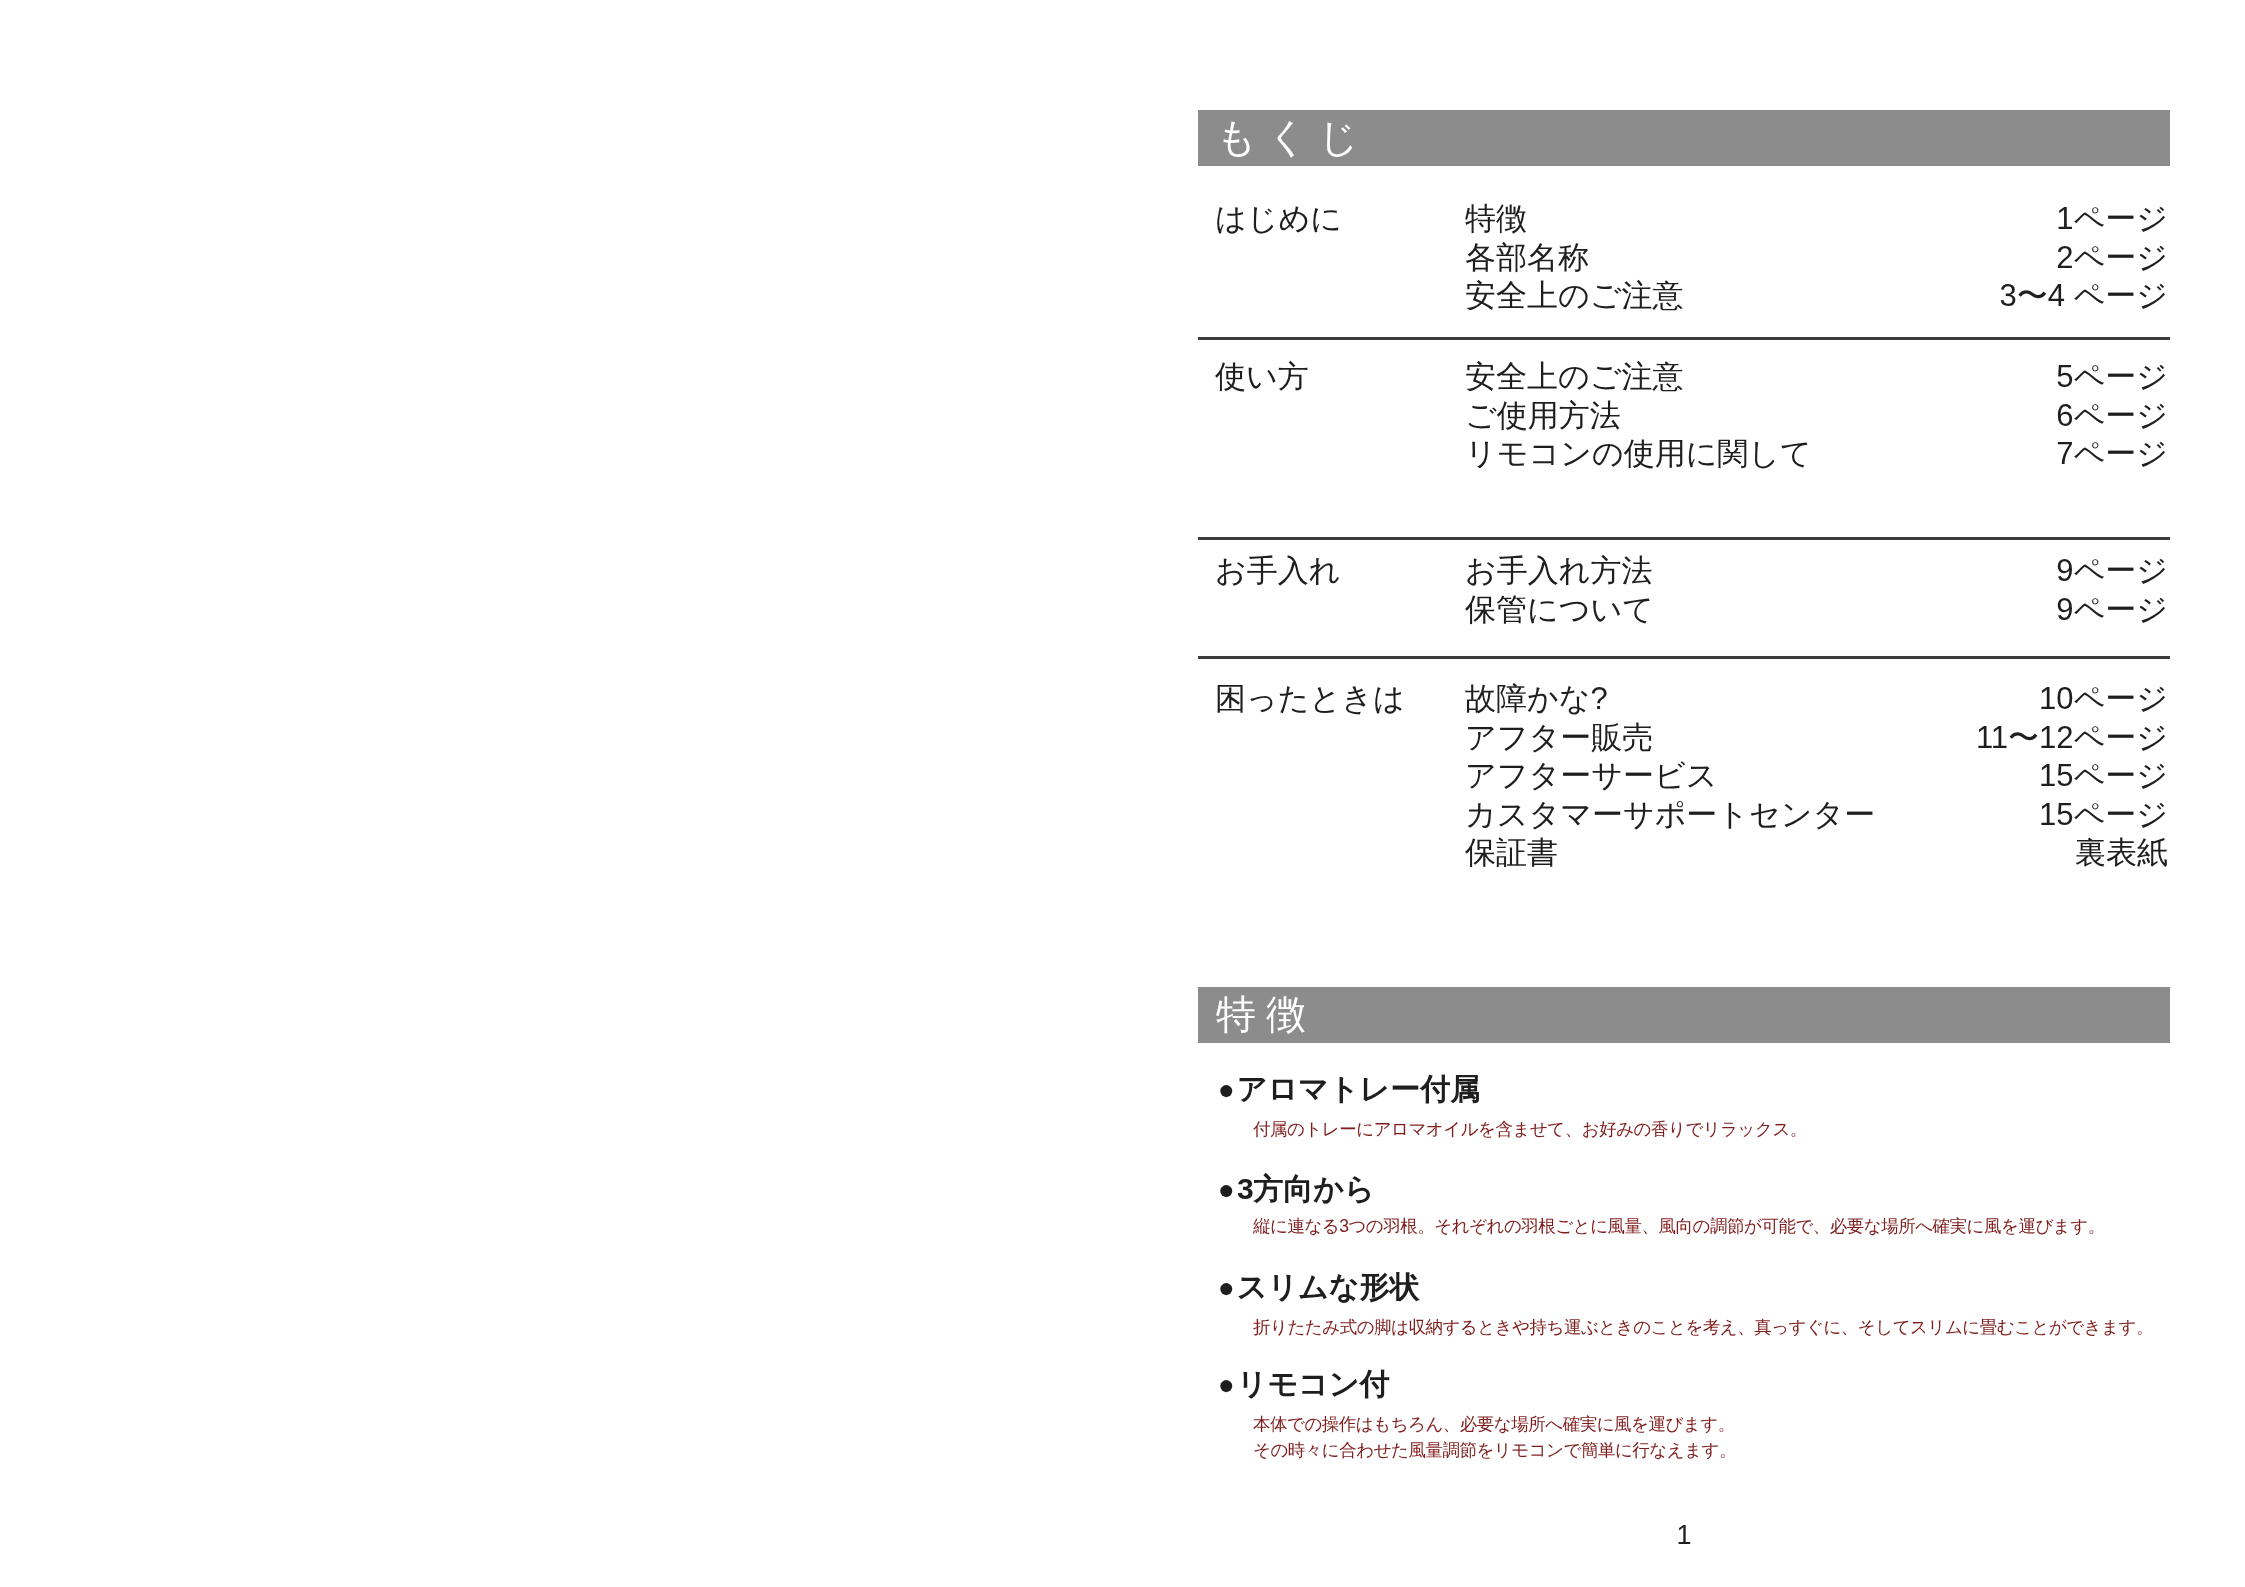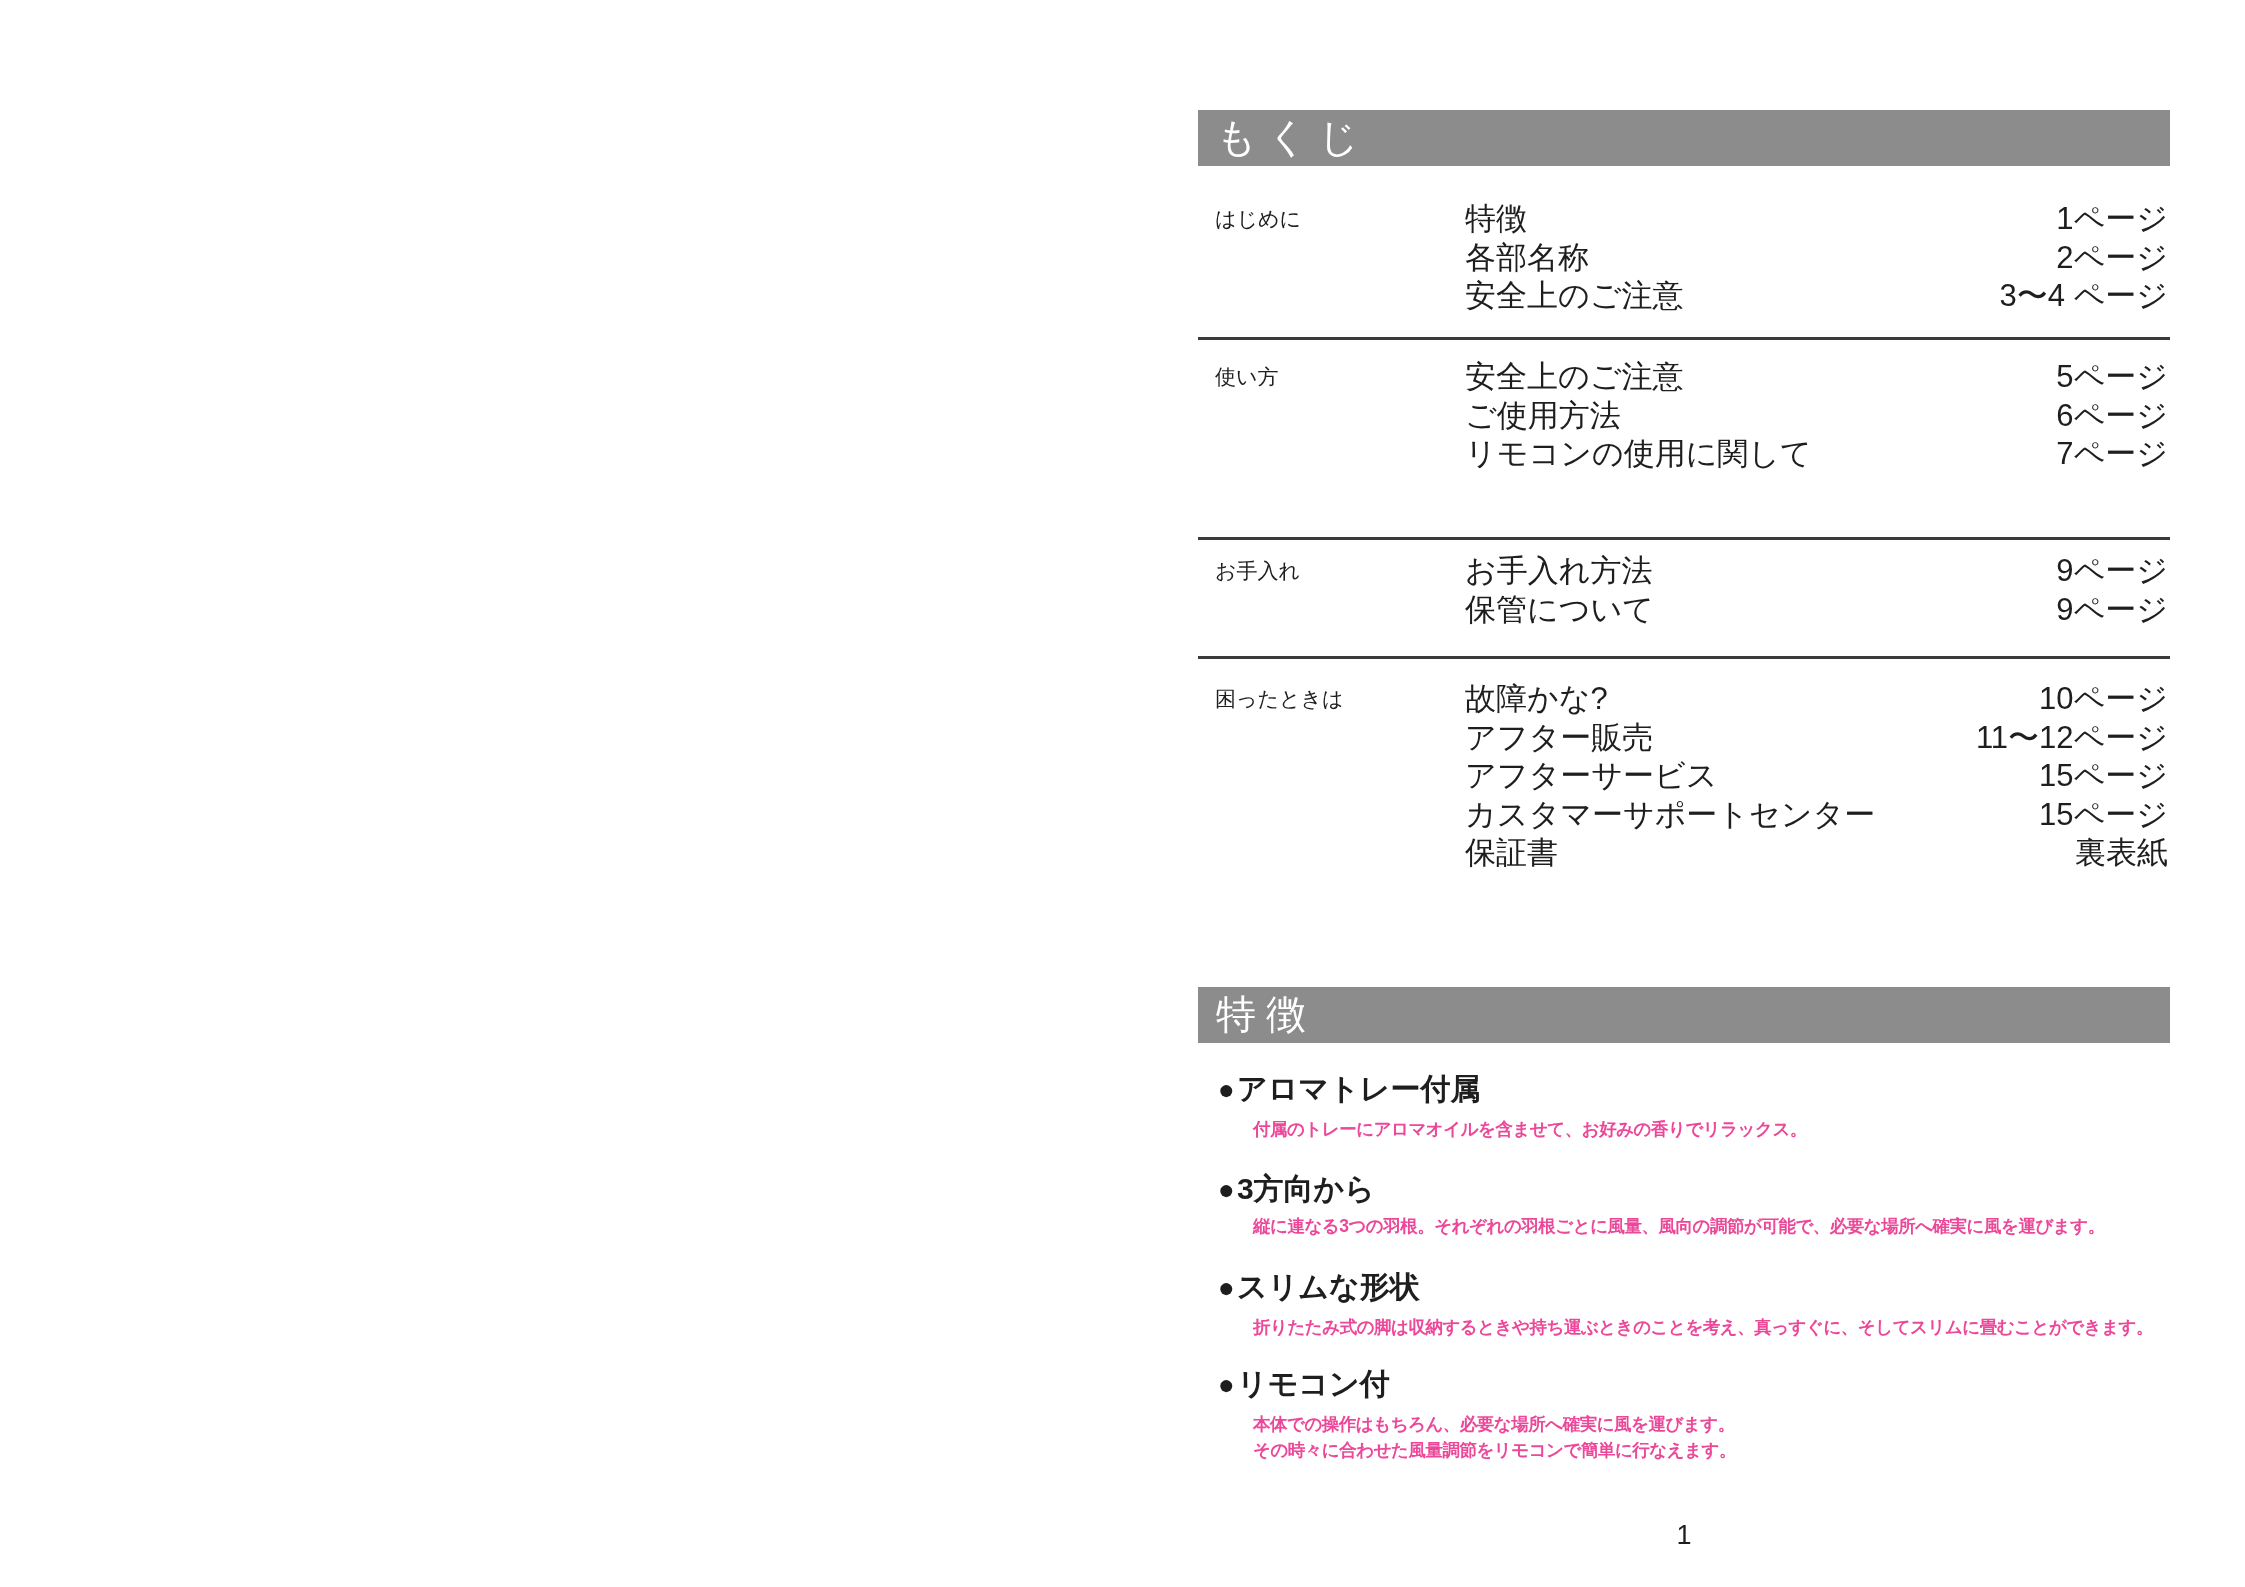--- a/index.html
+++ b/index.html
@@ -37,21 +37,21 @@
   #mokuji-bar  { top: 76px; }
   #tokucho-bar { top: 953px; }
 
   .toc-section { position: absolute; left: 0; width: 972px; }
   #toc-sec-0 { top: 166px; }
   #toc-sec-1 { top: 324px; }
   #toc-sec-2 { top: 518px; }
   #toc-sec-3 { top: 646px; }
   .toc-label {
     position: absolute; left: 17px; top: 0;
-    font-size: 21px; line-height: 38.5px; font-weight: 500;
+    font-size: 31px; line-height: 38.5px; font-weight: 500;
     white-space: nowrap;
     text-align: right;
   }
   .toc-rows { position: absolute; left: 267px; right: 2px; top: 0; }
   .toc-row {
     display: flex; justify-content: space-between; align-items: baseline;
     font-size: 31px; line-height: 38.5px; height: 38.5px;
     font-weight: 500; white-space: nowrap;
   }
   .toc-item-page { text-align: right; }
@@ -70,21 +70,21 @@
     white-space: nowrap;
   }
   .feature-title .bullet { font-size: 28px; margin-right: 2px; }
   #feat-title-0 { top: 1035px; }
   #feat-title-1 { top: 1135px; }
   #feat-title-2 { top: 1233px; }
   #feat-title-3 { top: 1330px; }
   .feature-desc {
     position: absolute; left: 55px;
     font-size: 17.5px; line-height: 26px; letter-spacing: -0.5px;
-    font-weight: 700; color: #ec4899; white-space: nowrap;
+    font-weight: 400; color: #7f1d1d; white-space: nowrap;
   }
   #feat-desc-0 { top: 1082px; }
   #feat-desc-1 { top: 1179px; }
   #feat-desc-2 { top: 1280px; }
   #feat-desc-3 { top: 1377px; }
 
   .page-number {
     position: absolute; left: 0; width: 972px; top: 1486px;
     text-align: center; font-size: 27px; font-weight: 500;
   }

